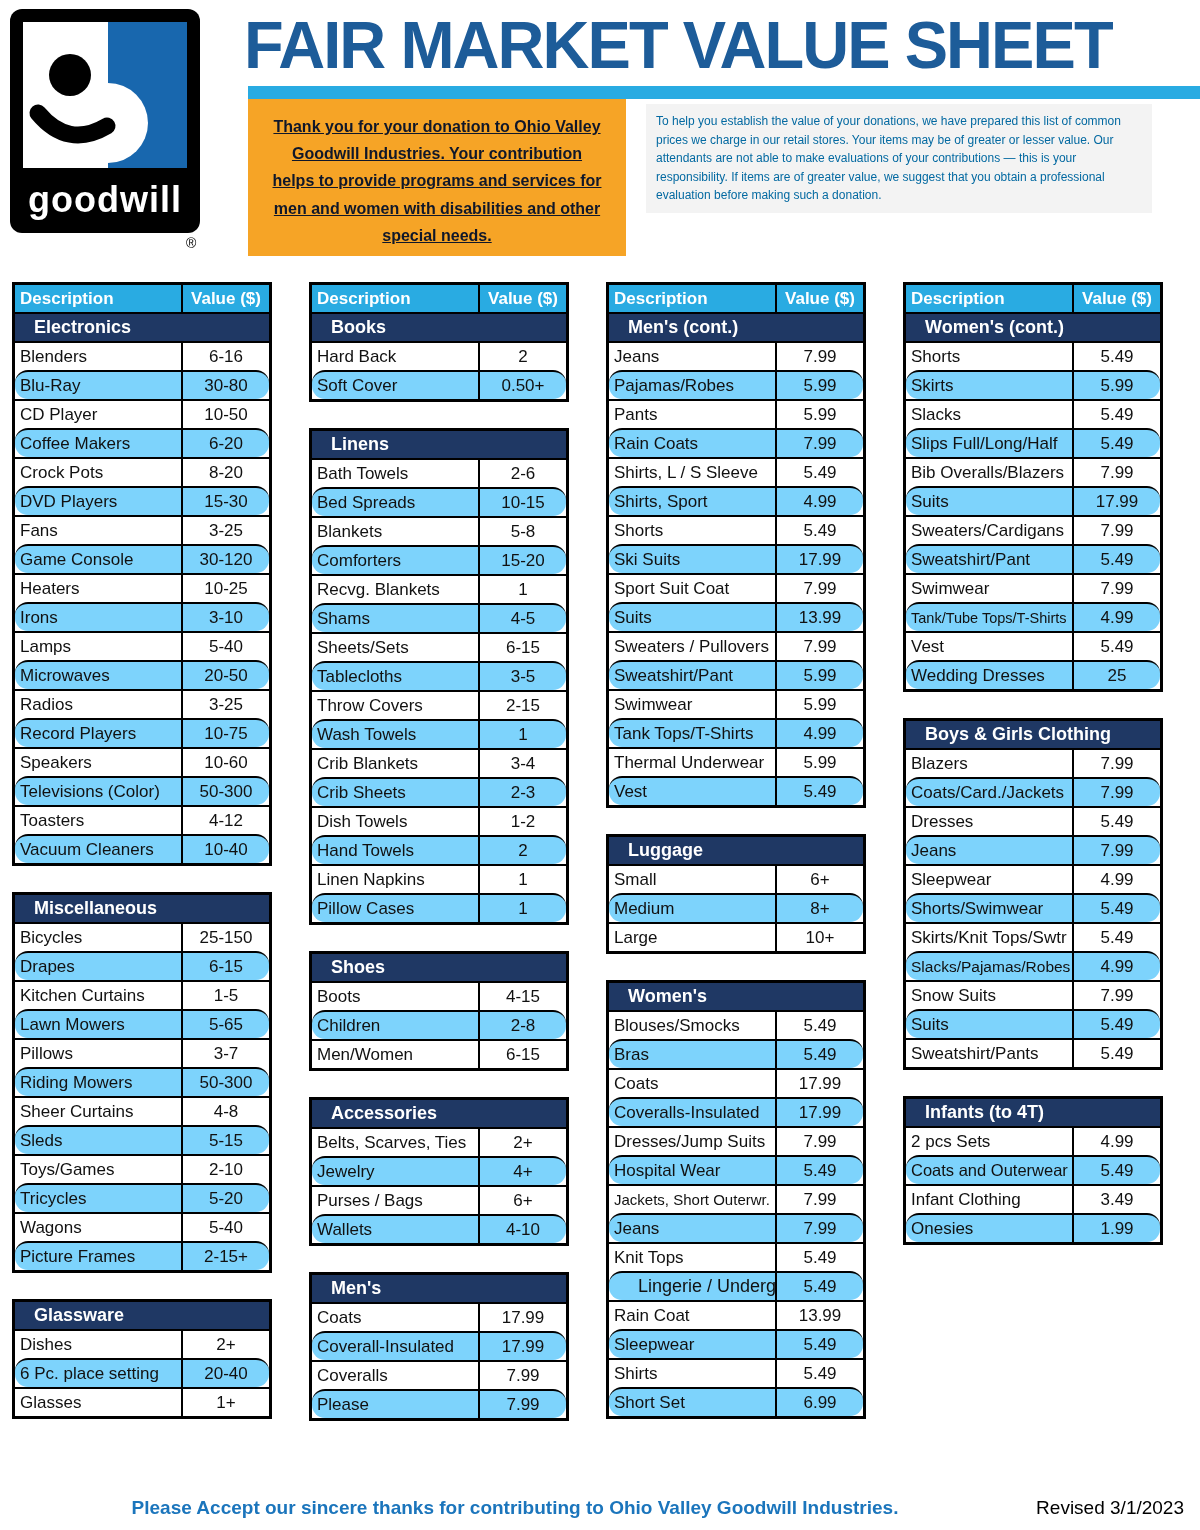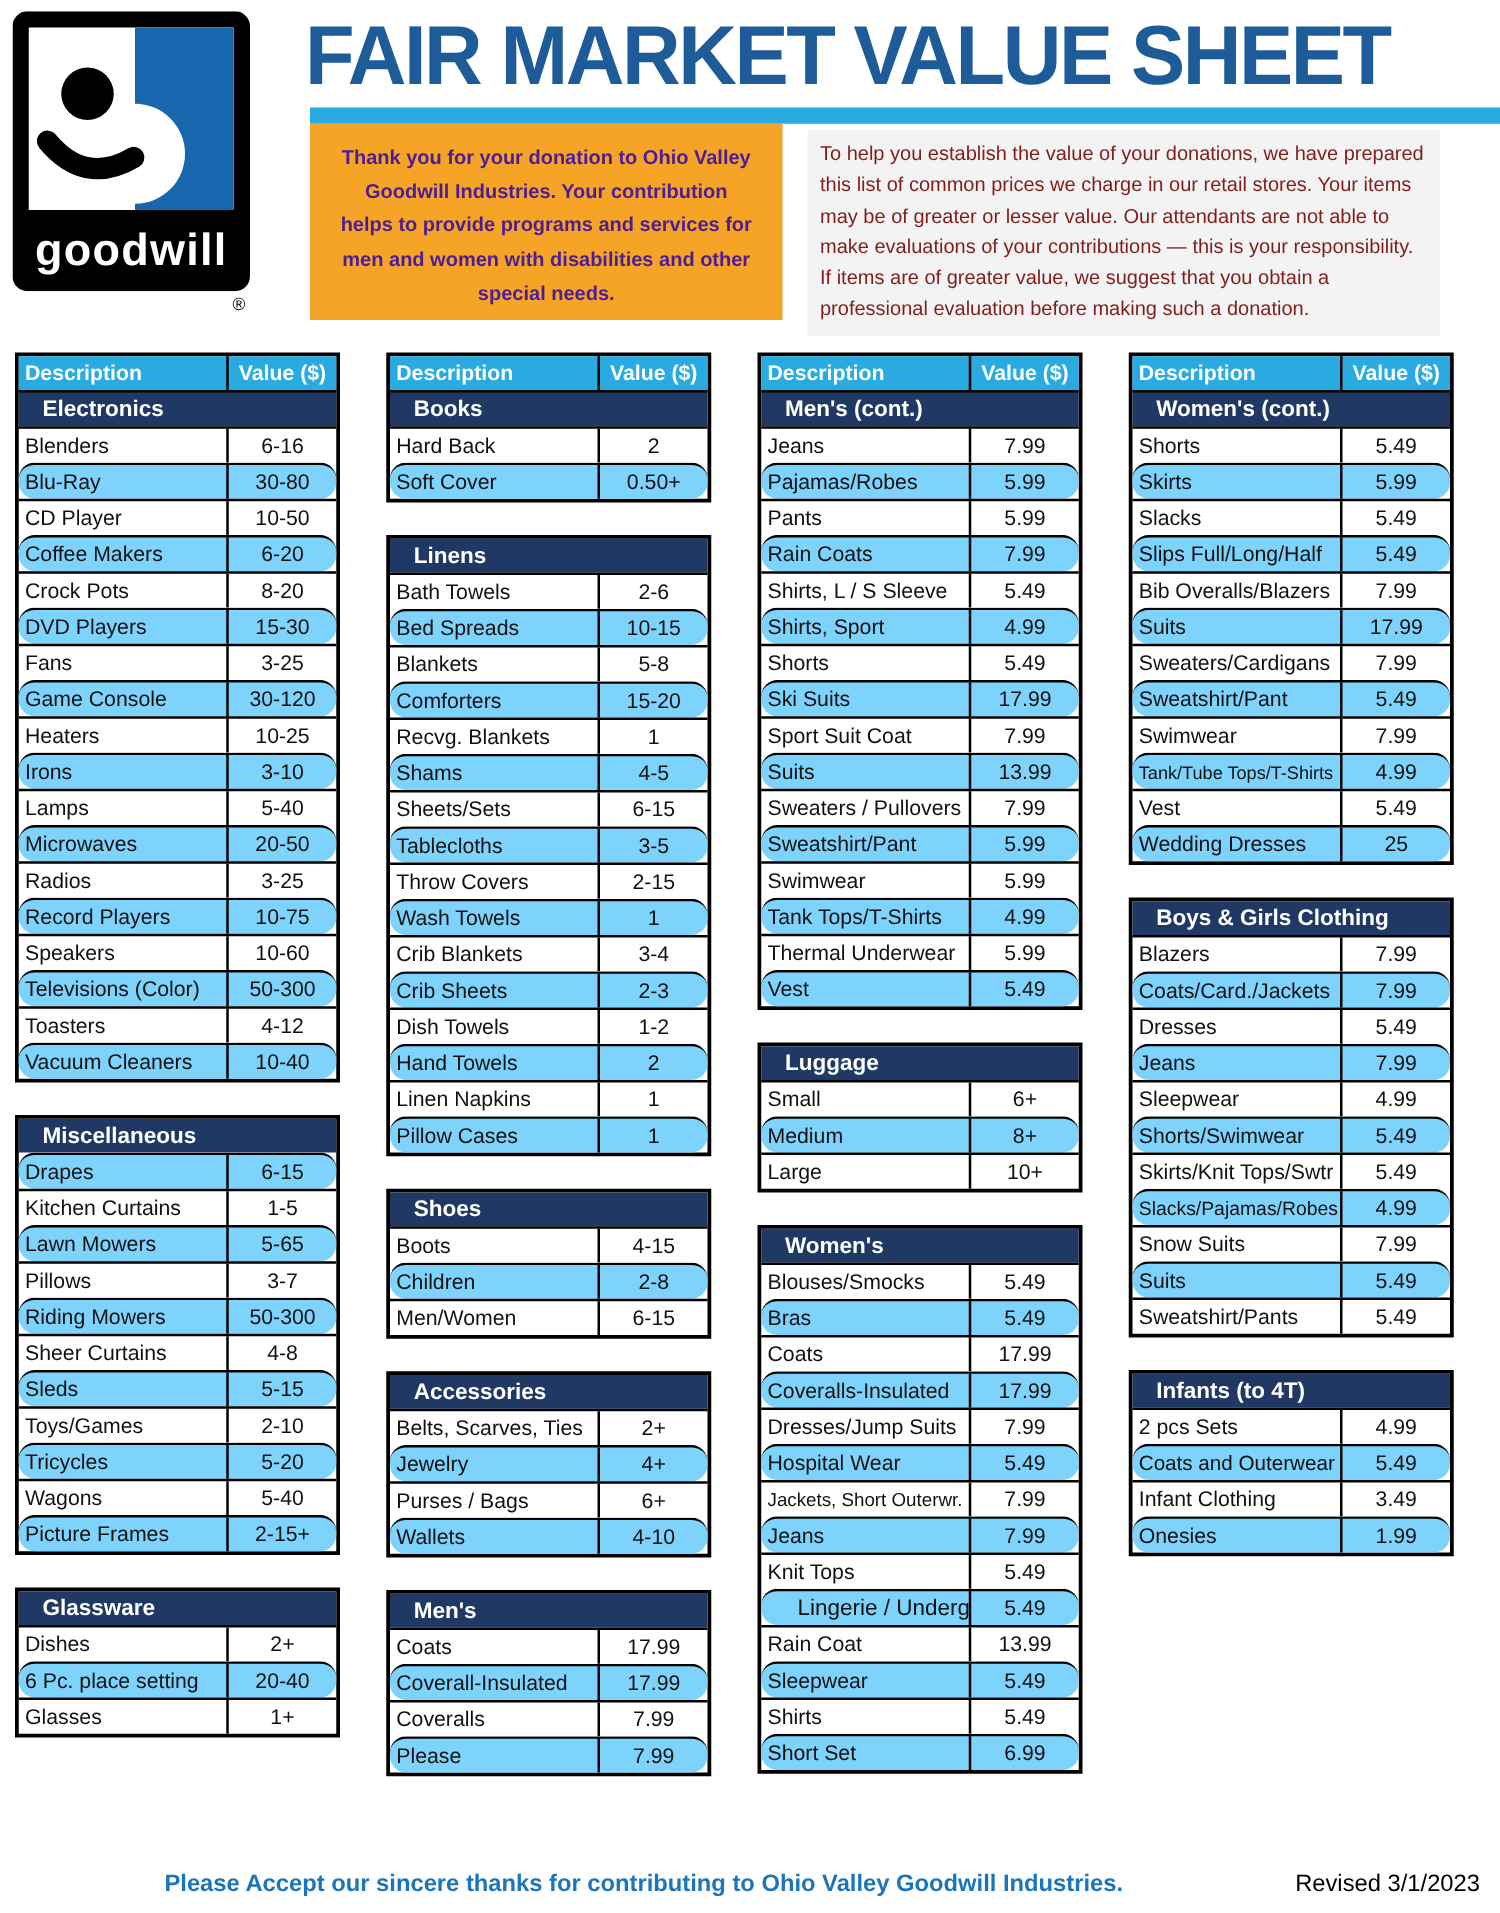--- a/index.html
+++ b/index.html
@@ -11,26 +11,26 @@
   .logo-wrap{position:absolute;left:10px;top:9px;width:200px;height:240px;}
   .reg-mark{position:absolute;left:176px;top:226px;font-size:14px;color:#000;}
   .page-title{
     position:absolute;left:244px;top:6px;width:956px;
     font-size:67px;font-weight:bold;color:#1D5C99;letter-spacing:-2px;
     transform:scaleX(0.97);transform-origin:left center;white-space:nowrap;
   }
   .cyan-rule{position:absolute;left:248px;top:86px;width:952px;height:13px;background:#29ABE2;}
   .thanks-box{
     position:absolute;left:248px;top:99px;width:378px;height:157px;box-sizing:border-box;
-    background:#F6A426;color:#4c1d95;font-weight:bold;font-size:16px;line-height:1.7;
-    text-align:center;padding:14px 24px;
+    background:#F6A426;color:#0f172a;font-weight:bold;font-size:16px;line-height:1.7;
+    text-align:center;padding:14px 24px;text-decoration:underline;
   }
   .intro-text{
     position:absolute;left:646px;top:104px;width:506px;box-sizing:border-box;
-    background:#F3F3F3;color:#7f1d1d;font-size:16px;line-height:1.55;padding:8px 10px;
+    background:#F3F3F3;color:#0369a1;font-size:12px;line-height:1.55;padding:8px 10px;
   }
   
   .col{position:absolute;top:282px;width:260px;}
   .col-1{left:12px;} .col-2{left:309px;} .col-3{left:606px;} .col-4{left:903px;}
   .vtable{border:3px solid #000;background:#fff;margin-bottom:26px;}
   .trow{display:flex;border-top:2px solid #000;height:27px;line-height:27px;}
   .vtable > .trow:first-child{border-top:none;}
   .th-row{background:#29ABE2;color:#fff;font-weight:bold;}
   .sec-row{background:#1F3864;color:#fff;font-weight:bold;font-size:18px;
            padding-left:19px;border-top:2px solid #000;height:27px;line-height:27px;}
@@ -146,20 +146,24 @@
         <div class="cell desc"><span>Toasters</span></div>
         <div class="cell val">4-12</div>
       </div>
       <div class="trow row-shade">
         <div class="cell desc"><span>Vacuum Cleaners</span></div>
         <div class="cell val">10-40</div>
       </div>
     </div>
     <div class="vtable">
       <div class="sec-row">Miscellaneous</div>
+      <div class="trow">
+        <div class="cell desc"><span>Bicycles</span></div>
+        <div class="cell val">25-150</div>
+      </div>
       <div class="trow row-shade">
         <div class="cell desc"><span>Drapes</span></div>
         <div class="cell val">6-15</div>
       </div>
       <div class="trow">
         <div class="cell desc"><span>Kitchen Curtains</span></div>
         <div class="cell val">1-5</div>
       </div>
       <div class="trow row-shade">
         <div class="cell desc"><span>Lawn Mowers</span></div>

